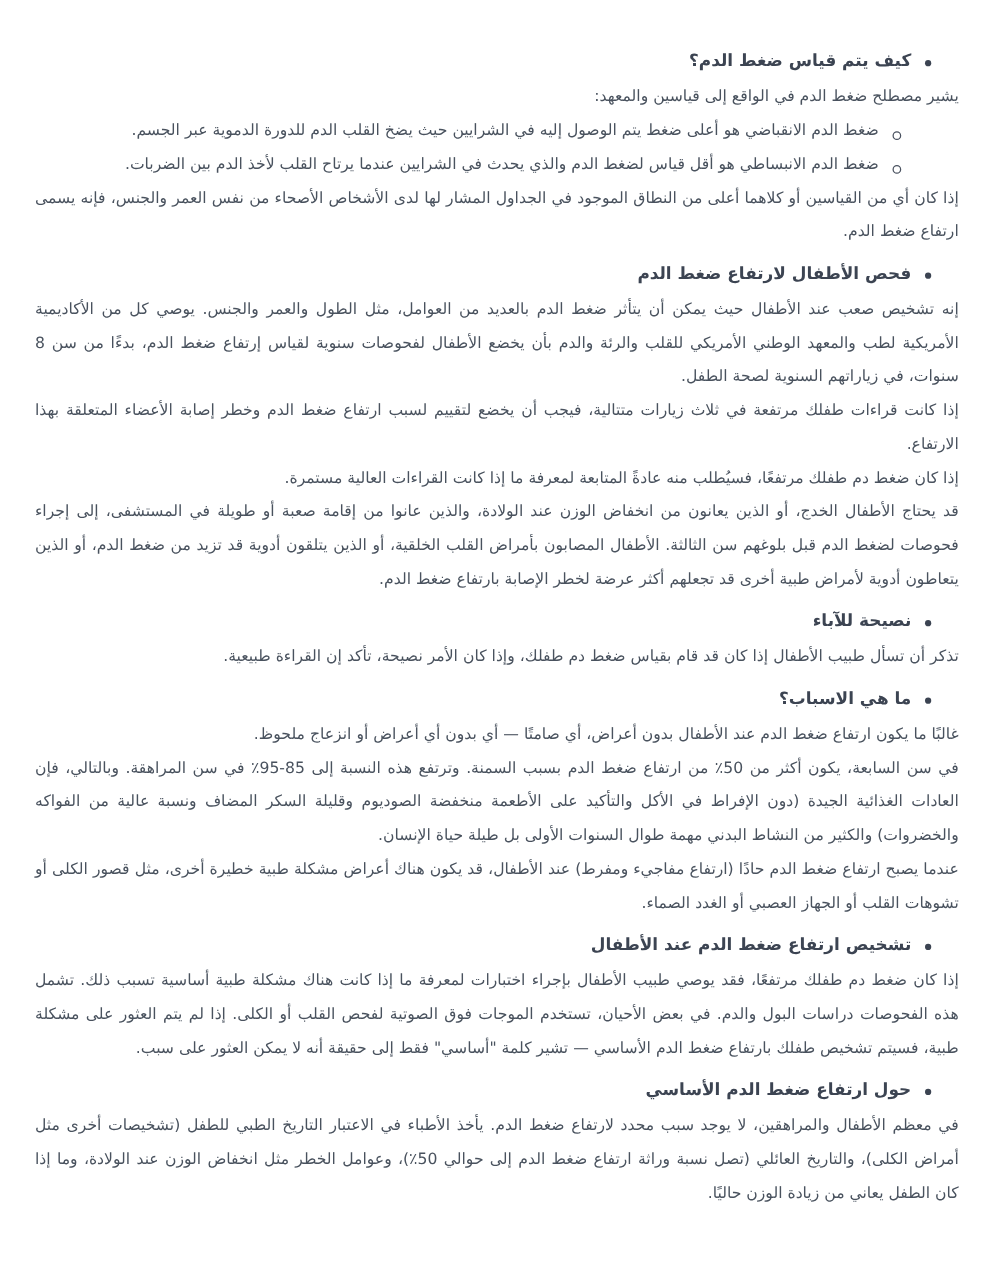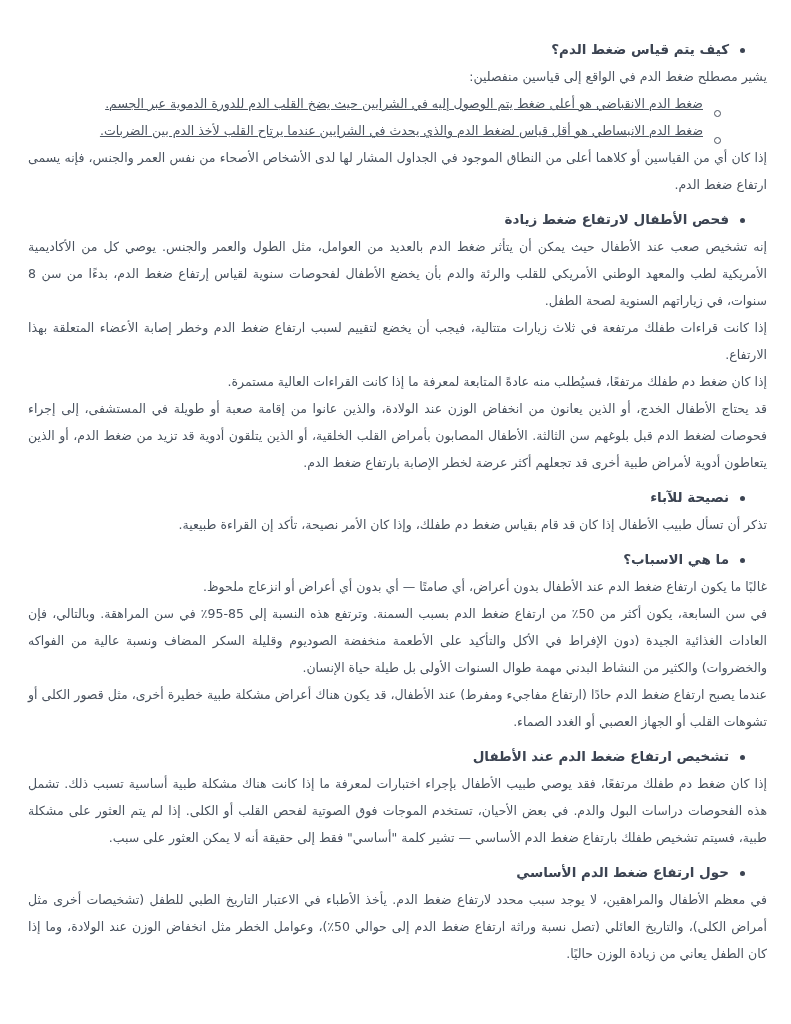--- a/index.html
+++ b/index.html
@@ -41,24 +41,23 @@
     height: 5px;
     border-radius: 50%;
     background: #3c4452;
     margin-top: 12px;
   }
   .para {
     margin: 0;
   }
   .sub-row {
     display: flex;
-    align-items: flex-end;
+    align-items: center;
     gap: 11px;
     padding-right: 46px;
-    text-decoration: underline;
   }
   .sub-bullet {
     flex: none;
     width: 5px;
     height: 5px;
     border: 1.3px solid #4a5260;
     border-radius: 50%;
     background: transparent;
     margin-top: 10px;
   }
@@ -66,35 +65,35 @@
 </style>
 </head>
 <body>
 
 <div class="doc" id="doc-root">
     <section class="section">
       <div class="heading-row">
         <span class="heading-bullet"></span>
         <span>كيف يتم قياس ضغط الدم؟</span>
       </div>
-      <p class="para">يشير مصطلح ضغط الدم في الواقع إلى قياسين منفصلين:</p>
+      <p class="para">يشير مصطلح ضغط الدم في الواقع إلى قياسين والمعهد:</p>
       <div class="sub-row">
         <span class="sub-bullet"></span>
         <span class="sub-text">ضغط الدم الانقباضي هو أعلى ضغط يتم الوصول إليه في الشرايين حيث يضخ القلب الدم للدورة الدموية عبر الجسم.</span>
       </div>
       <div class="sub-row">
         <span class="sub-bullet"></span>
         <span class="sub-text">ضغط الدم الانبساطي هو أقل قياس لضغط الدم والذي يحدث في الشرايين عندما يرتاح القلب لأخذ الدم بين الضربات.</span>
       </div>
       <p class="para">إذا كان أي من القياسين أو كلاهما أعلى من النطاق الموجود في الجداول المشار لها لدى الأشخاص الأصحاء من نفس العمر والجنس، فإنه يسمى ارتفاع ضغط الدم.</p>
     </section>
     <section class="section">
       <div class="heading-row">
         <span class="heading-bullet"></span>
-        <span>فحص الأطفال لارتفاع ضغط زيادة</span>
+        <span>فحص الأطفال لارتفاع ضغط الدم</span>
       </div>
       <p class="para">إنه تشخيص صعب عند الأطفال حيث يمكن أن يتأثر ضغط الدم بالعديد من العوامل، مثل الطول والعمر والجنس. يوصي كل من الأكاديمية الأمريكية لطب والمعهد الوطني الأمريكي للقلب والرئة والدم بأن يخضع الأطفال لفحوصات سنوية لقياس إرتفاع ضغط الدم، بدءًا من سن 8 سنوات، في زياراتهم السنوية لصحة الطفل.</p>
       <p class="para">إذا كانت قراءات طفلك مرتفعة في ثلاث زيارات متتالية، فيجب أن يخضع لتقييم لسبب ارتفاع ضغط الدم وخطر إصابة الأعضاء المتعلقة بهذا الارتفاع.</p>
       <p class="para">إذا كان ضغط دم طفلك مرتفعًا، فسيُطلب منه عادةً المتابعة لمعرفة ما إذا كانت القراءات العالية مستمرة.</p>
       <p class="para">قد يحتاج الأطفال الخدج، أو الذين يعانون من انخفاض الوزن عند الولادة، والذين عانوا من إقامة صعبة أو طويلة في المستشفى، إلى إجراء فحوصات لضغط الدم قبل بلوغهم سن الثالثة. الأطفال المصابون بأمراض القلب الخلقية، أو الذين يتلقون أدوية قد تزيد من ضغط الدم، أو الذين يتعاطون أدوية لأمراض طبية أخرى قد تجعلهم أكثر عرضة لخطر الإصابة بارتفاع ضغط الدم.</p>
     </section>
     <section class="section">
       <div class="heading-row">
         <span class="heading-bullet"></span>
         <span>نصيحة للآباء</span>

